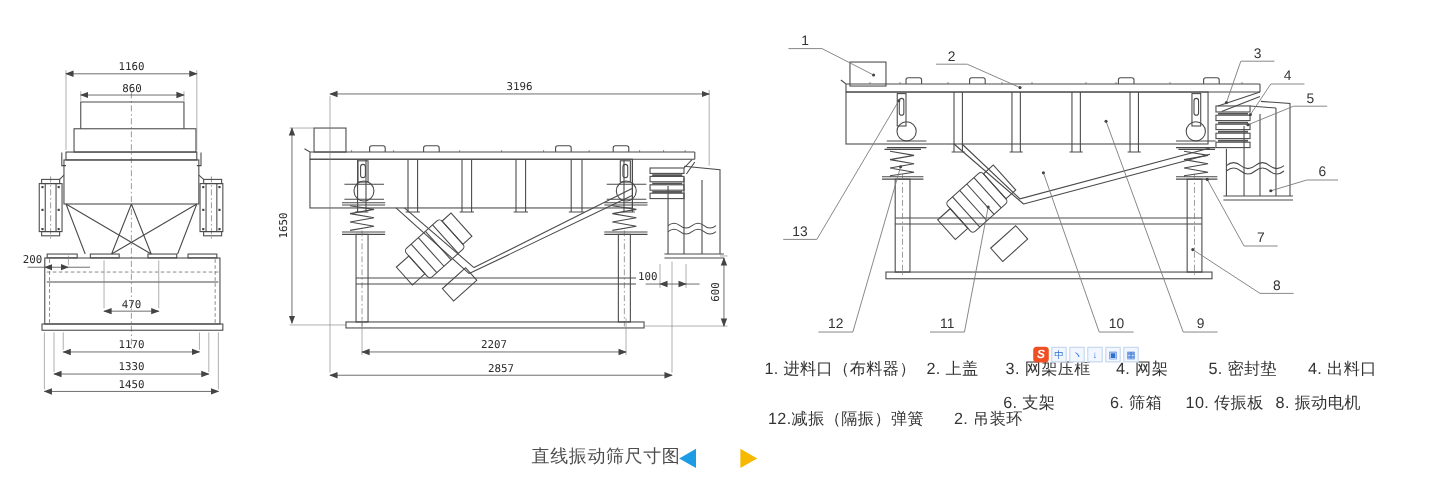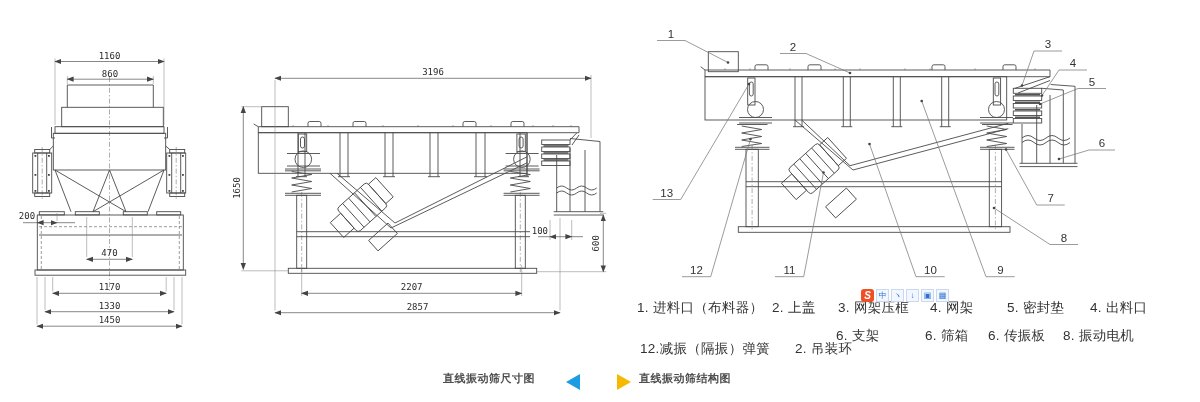--- a/index.html
+++ b/index.html
@@ -18,21 +18,21 @@
   svg .gasket{fill:#555;stroke:none;}
   .legend{position:absolute;left:635px;top:297px;width:560px;height:72px;}
   .legend-row{position:absolute;left:0;width:560px;height:20px;}
   .legend-item{position:absolute;top:0;white-space:nowrap;font-size:13.5px;color:#333;
                letter-spacing:.3px;}
   .watermark{position:absolute;left:861px;top:289px;display:flex;align-items:flex-start;gap:2px;z-index:5;}
   .wm-logo{width:13px;height:13px;border-radius:3px;background:#f04f23;color:#fff;
            font-weight:bold;font-size:10px;line-height:13px;text-align:center;font-style:italic;}
   .wm-icon{min-width:9px;height:11px;font-size:8px;line-height:11px;text-align:center;
            color:#2f6fd2;background:#f2f7ff;border:1px solid #c9d9f0;padding:0 1px;}
-  .caption{position:absolute;top:371px;font-size:11px;color:#4d4d4d;letter-spacing:.5px;white-space:nowrap;font-weight:bold;}
+  .caption{position:absolute;top:371px;font-size:15px;color:#4d4d4d;letter-spacing:.5px;white-space:nowrap;}
   .tri{position:absolute;top:374px;width:0;height:0;border-top:8px solid transparent;
        border-bottom:8px solid transparent;}
 </style>
 </head>
 <body>
 
 <div class="canvas">
 
   <svg style="left:15px;top:35px;" width="225" height="300" viewBox="0 0 225 300">
     <defs>
@@ -312,36 +312,35 @@
       <span class="legend-item" style="left:2px">1. 进料口（布料器）</span>
       <span class="legend-item" style="left:137px">2. 上盖</span>
       <span class="legend-item" style="left:203px">3. 网架压框</span>
       <span class="legend-item" style="left:295px">4. 网架</span>
       <span class="legend-item" style="left:372px">5. 密封垫</span>
       <span class="legend-item" style="left:455px">4. 出料口</span>
     </div>
     <div class="legend-row" style="top:30px">
       <span class="legend-item" style="left:201px">6. 支架</span>
       <span class="legend-item" style="left:290px">6. 筛箱</span>
-      <span class="legend-item" style="left:353px">6. 传振板</span>
+      <span class="legend-item" style="left:353px">10. 传振板</span>
       <span class="legend-item" style="left:428px">8. 振动电机</span>
     </div>
     <div class="legend-row" style="top:43px">
       <span class="legend-item" style="left:5px">12.减振（隔振）弹簧</span>
       <span class="legend-item" style="left:160px">2. 吊装环</span>
     </div>
   </div>
 
   <div class="watermark">
     <span class="wm-logo">S</span>
     <span class="wm-icon">中</span>
     <span class="wm-icon">ヽ</span>
     <span class="wm-icon">↓</span>
     <span class="wm-icon">▣</span>
     <span class="wm-icon">▦</span>
   </div>
 
   <span class="caption" style="left:443px">直线振动筛尺寸图</span>
   <span class="tri" style="left:566px;border-right:14px solid #1c9ce5"></span>
   <span class="tri" style="left:617px;border-left:14px solid #f7b900"></span>
-  <span class="caption" style="left:639px">直线振动筛结构图</span>
 
 </div>
 
 </body></html>

